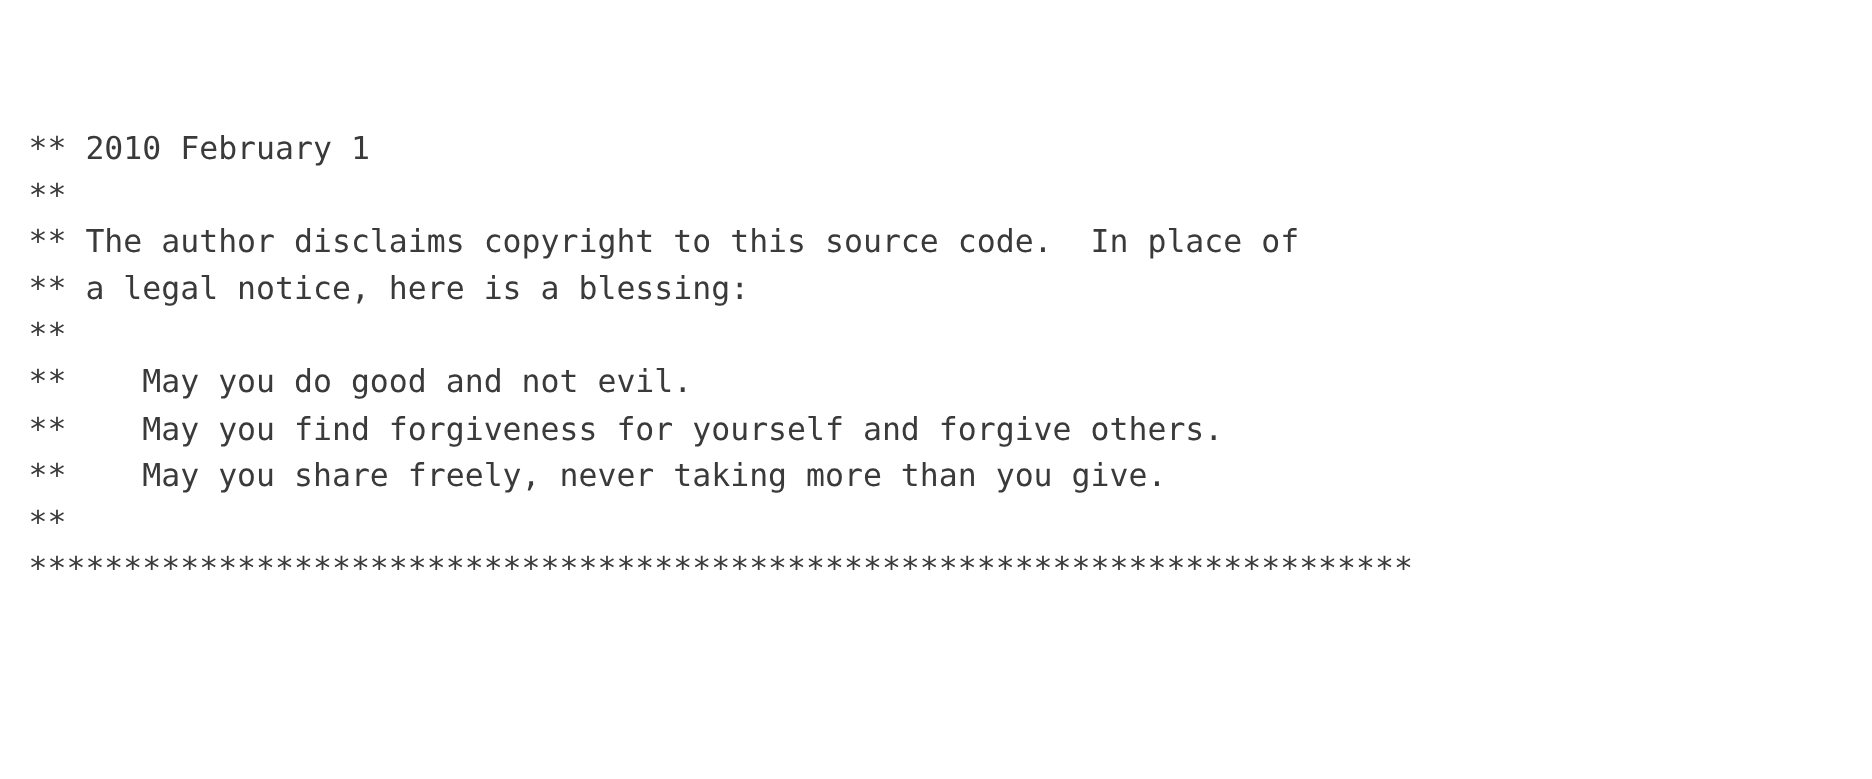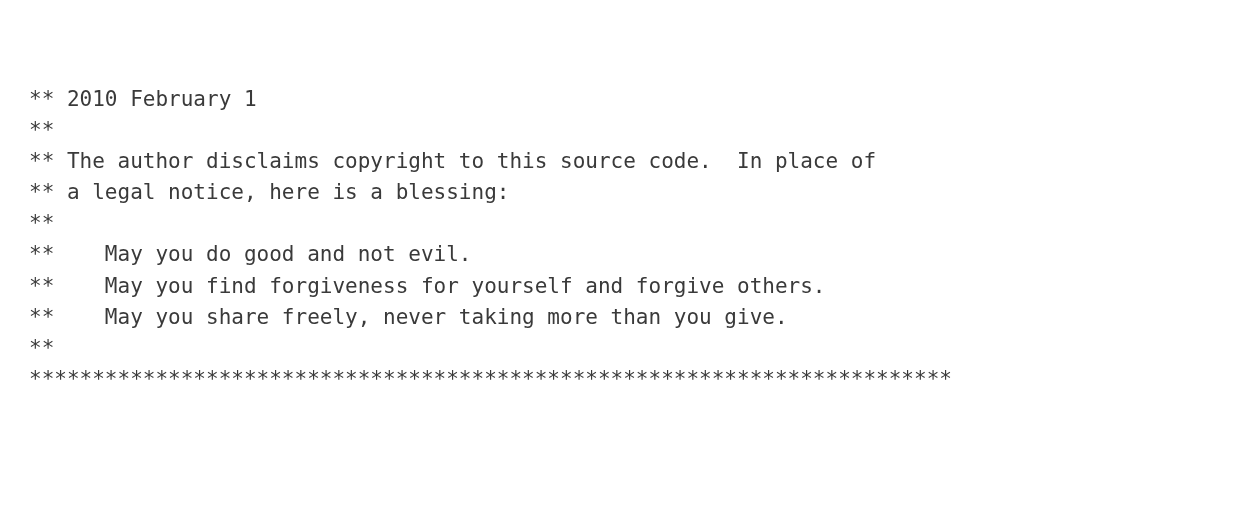--- a/index.html
+++ b/index.html
@@ -14,21 +14,21 @@
     font-family: "DejaVu Sans Mono", monospace;
   }
   .page {
     position: relative;
     width: 1248px;
     height: 519px;
     background: #ffffff;
   }
   .code-block {
     position: absolute;
-    left: 29px;
+    left: 19px;
     top: 84px;
     width: 1200px;
     margin: 0;
     padding: 0;
     font-family: "DejaVu Sans Mono", monospace;
     font-size: 21px;
     line-height: 31.1px;
     color: #3a3a3a;
     letter-spacing: 0px;
     white-space: pre;

